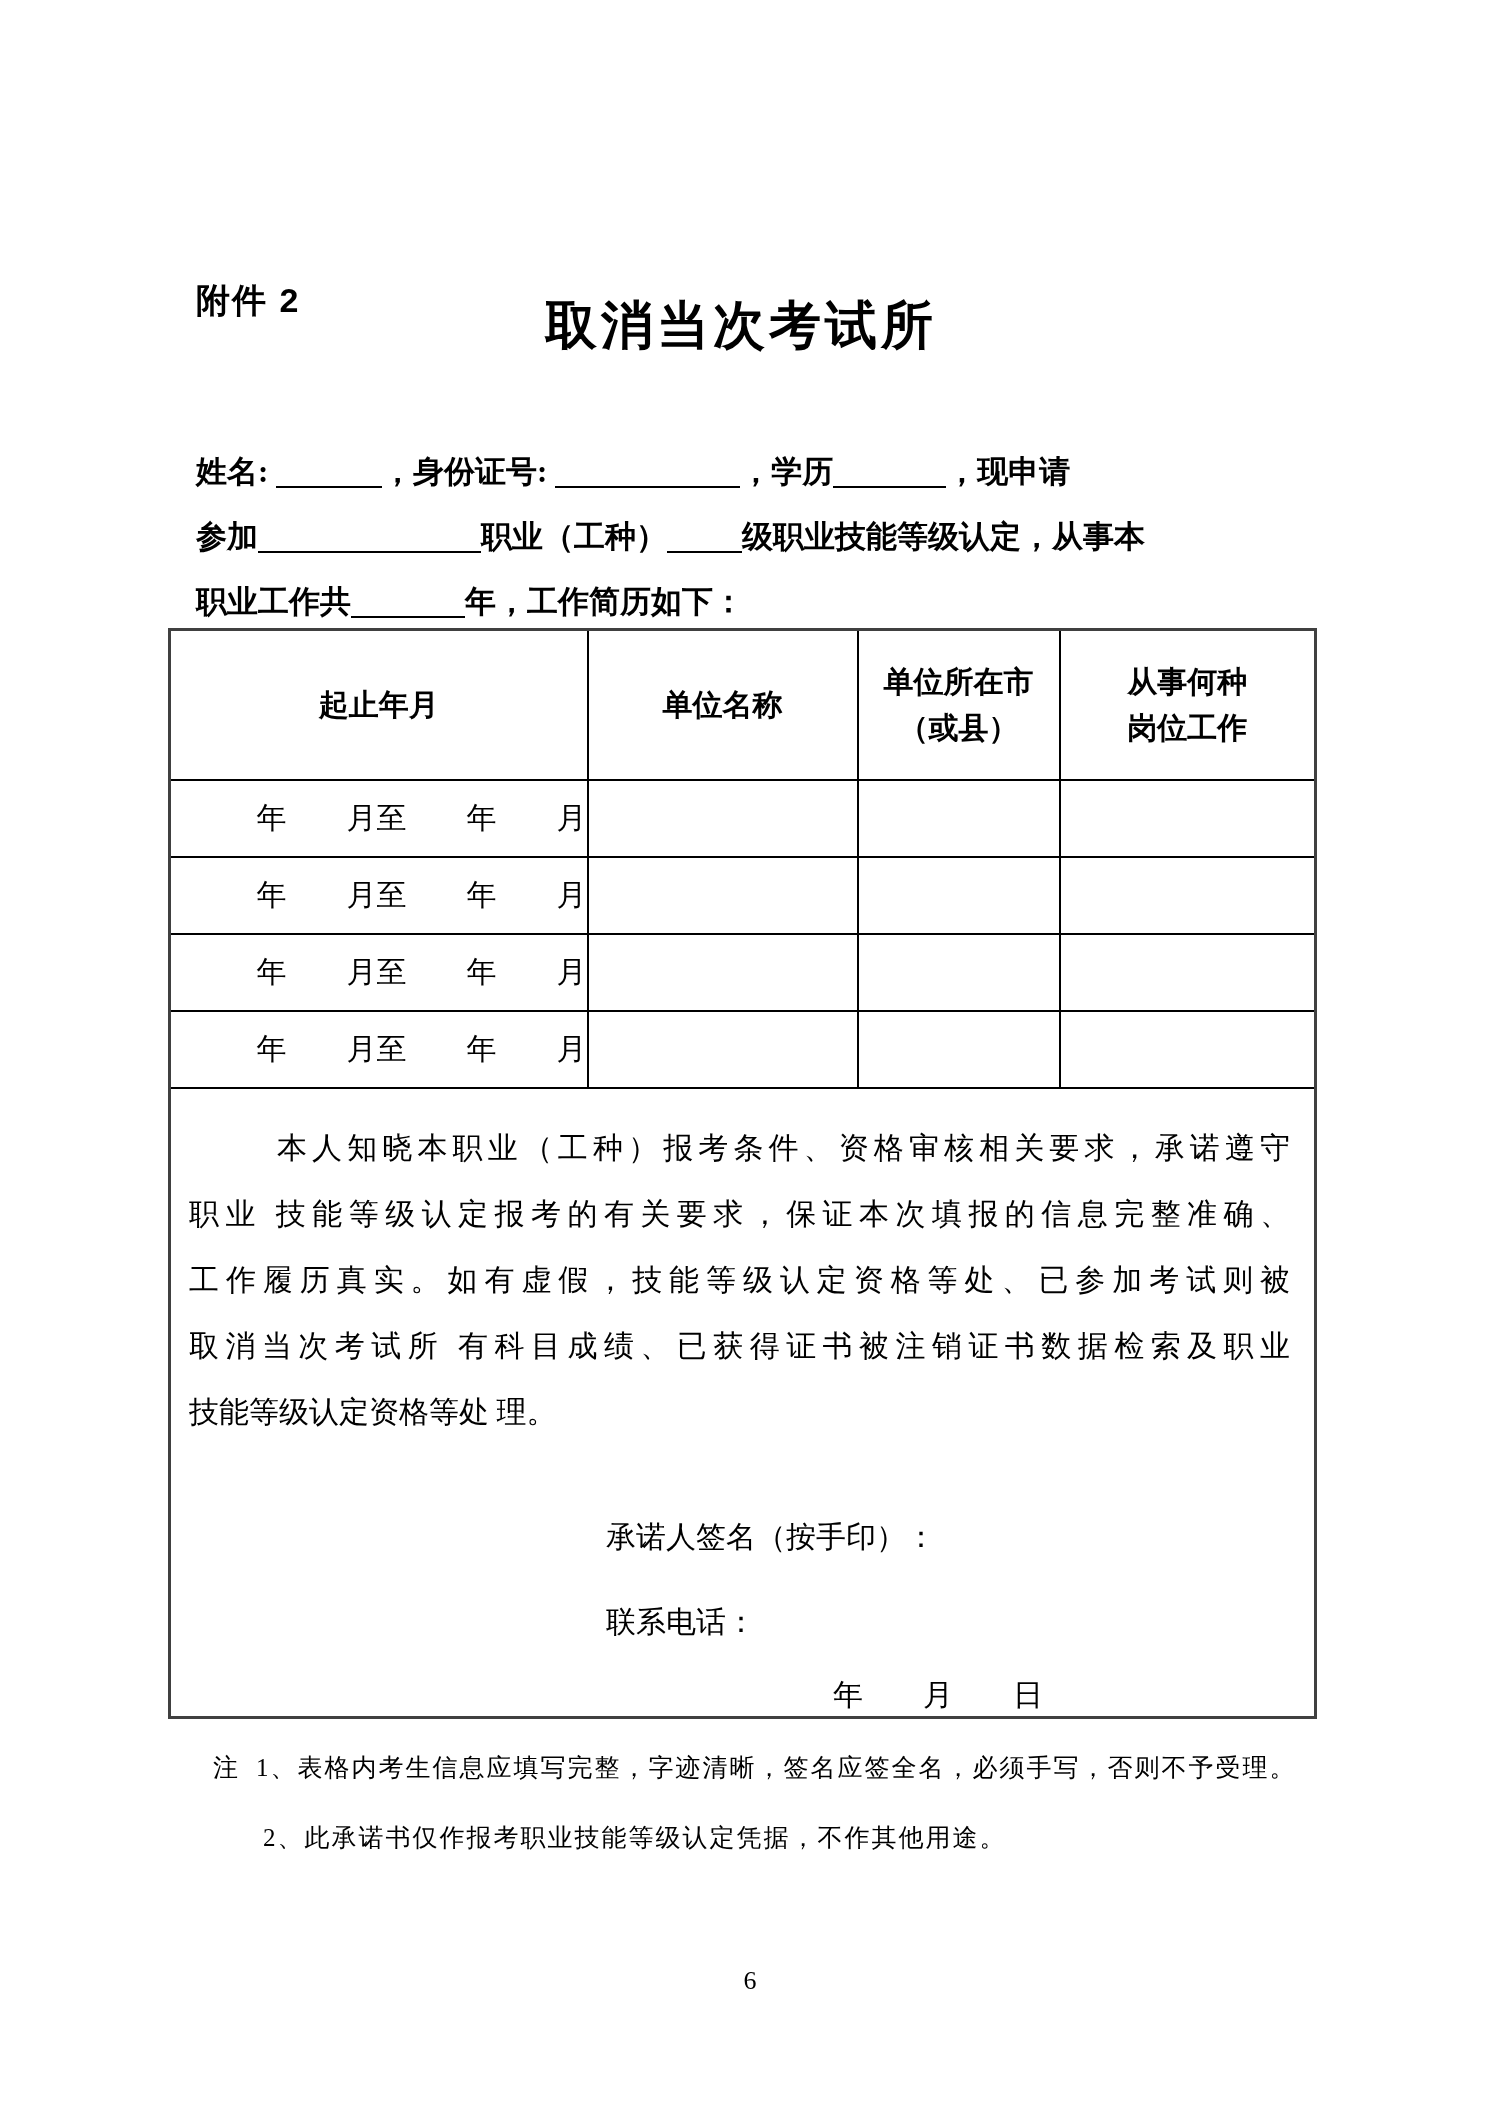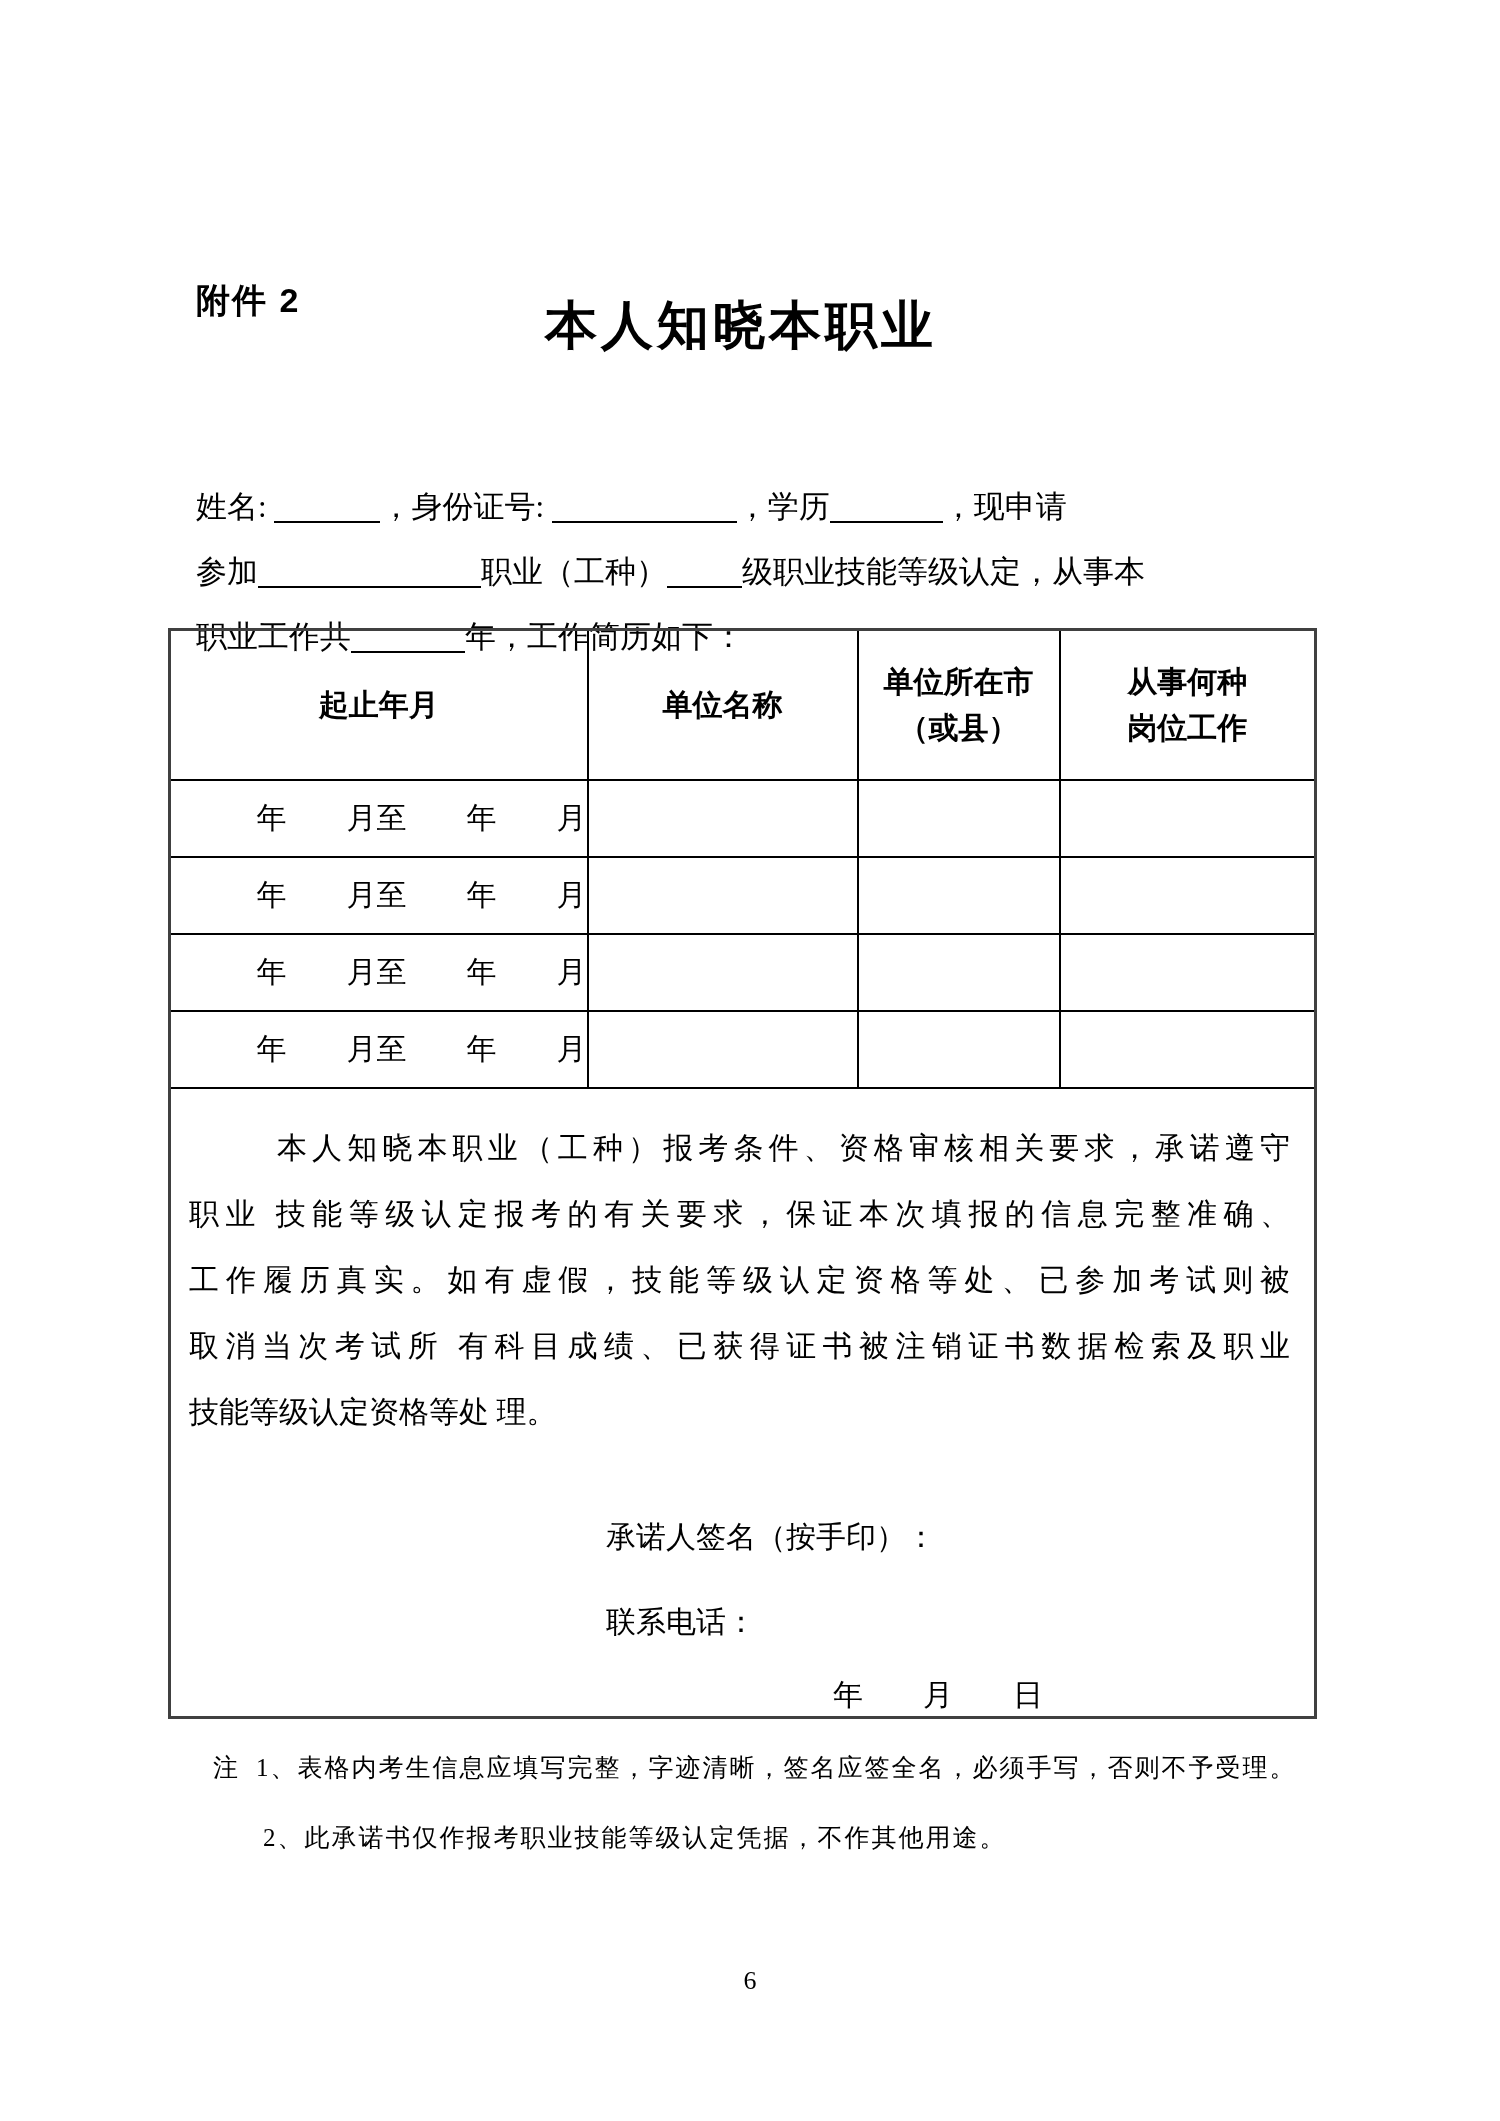--- a/index.html
+++ b/index.html
@@ -9,21 +9,21 @@
   }
   .attachment-label {
     position:absolute; left:196px; top:240px;
     font-family:"Liberation Sans","DejaVu Sans",sans-serif;
     font-weight:bold; font-size:34px; letter-spacing:2px;margin-top:38px;
   }
   .doc-title {
     position:absolute; left:168px; top:291px; width:1146px; text-align:center;
     font-weight:bold; font-size:52px; letter-spacing:4px;
   }
-  .intro { position:absolute; left:196px; top:474px; width:1140px; font-size:31px; line-height:65px; }
+  .intro { position:absolute; left:196px; top:439px; width:1140px; font-size:31px; line-height:65px;font-weight:bold; }
   .intro .line { white-space:nowrap; }
   .blank {
     display:inline-block; border-bottom:2px solid #000; height:30px;
     vertical-align:-6px;
   }
   .w106{width:106px} .w185{width:185px} .w113{width:113px}
   .w223{width:223px} .w75{width:75px} .w114{width:114px}
 
   .work-table {
     position:absolute; left:168px; top:628px; width:1146px;
@@ -53,21 +53,21 @@
   .note-row2 { margin-top:34px; padding-left:50px; line-height:36px; }
   .page-number { position:absolute; left:0; top:1966px; width:1500px; text-align:center; font-size:26px; }
 </style>
 </head>
 <body>
 
 <div class="page">
 
   <div class="attachment-label">附件 2</div>
 
-  <div class="doc-title">本人知晓本职业</div>
+  <div class="doc-title">取消当次考试所</div>
 
   <div class="intro">
     <div class="line">
       <span>姓名: </span><span class="blank w106"></span><span>，身份证号: </span><span class="blank w185"></span><span>，学历</span><span class="blank w113"></span><span>，现申请</span>
     </div>
     <div class="line">
       <span>参加</span><span class="blank w223"></span><span>职业（工种）</span><span class="blank w75"></span><span>级职业技能等级认定，从事本</span>
     </div>
     <div class="line">
       <span>职业工作共</span><span class="blank w114"></span><span>年，工作简历如下：</span>

